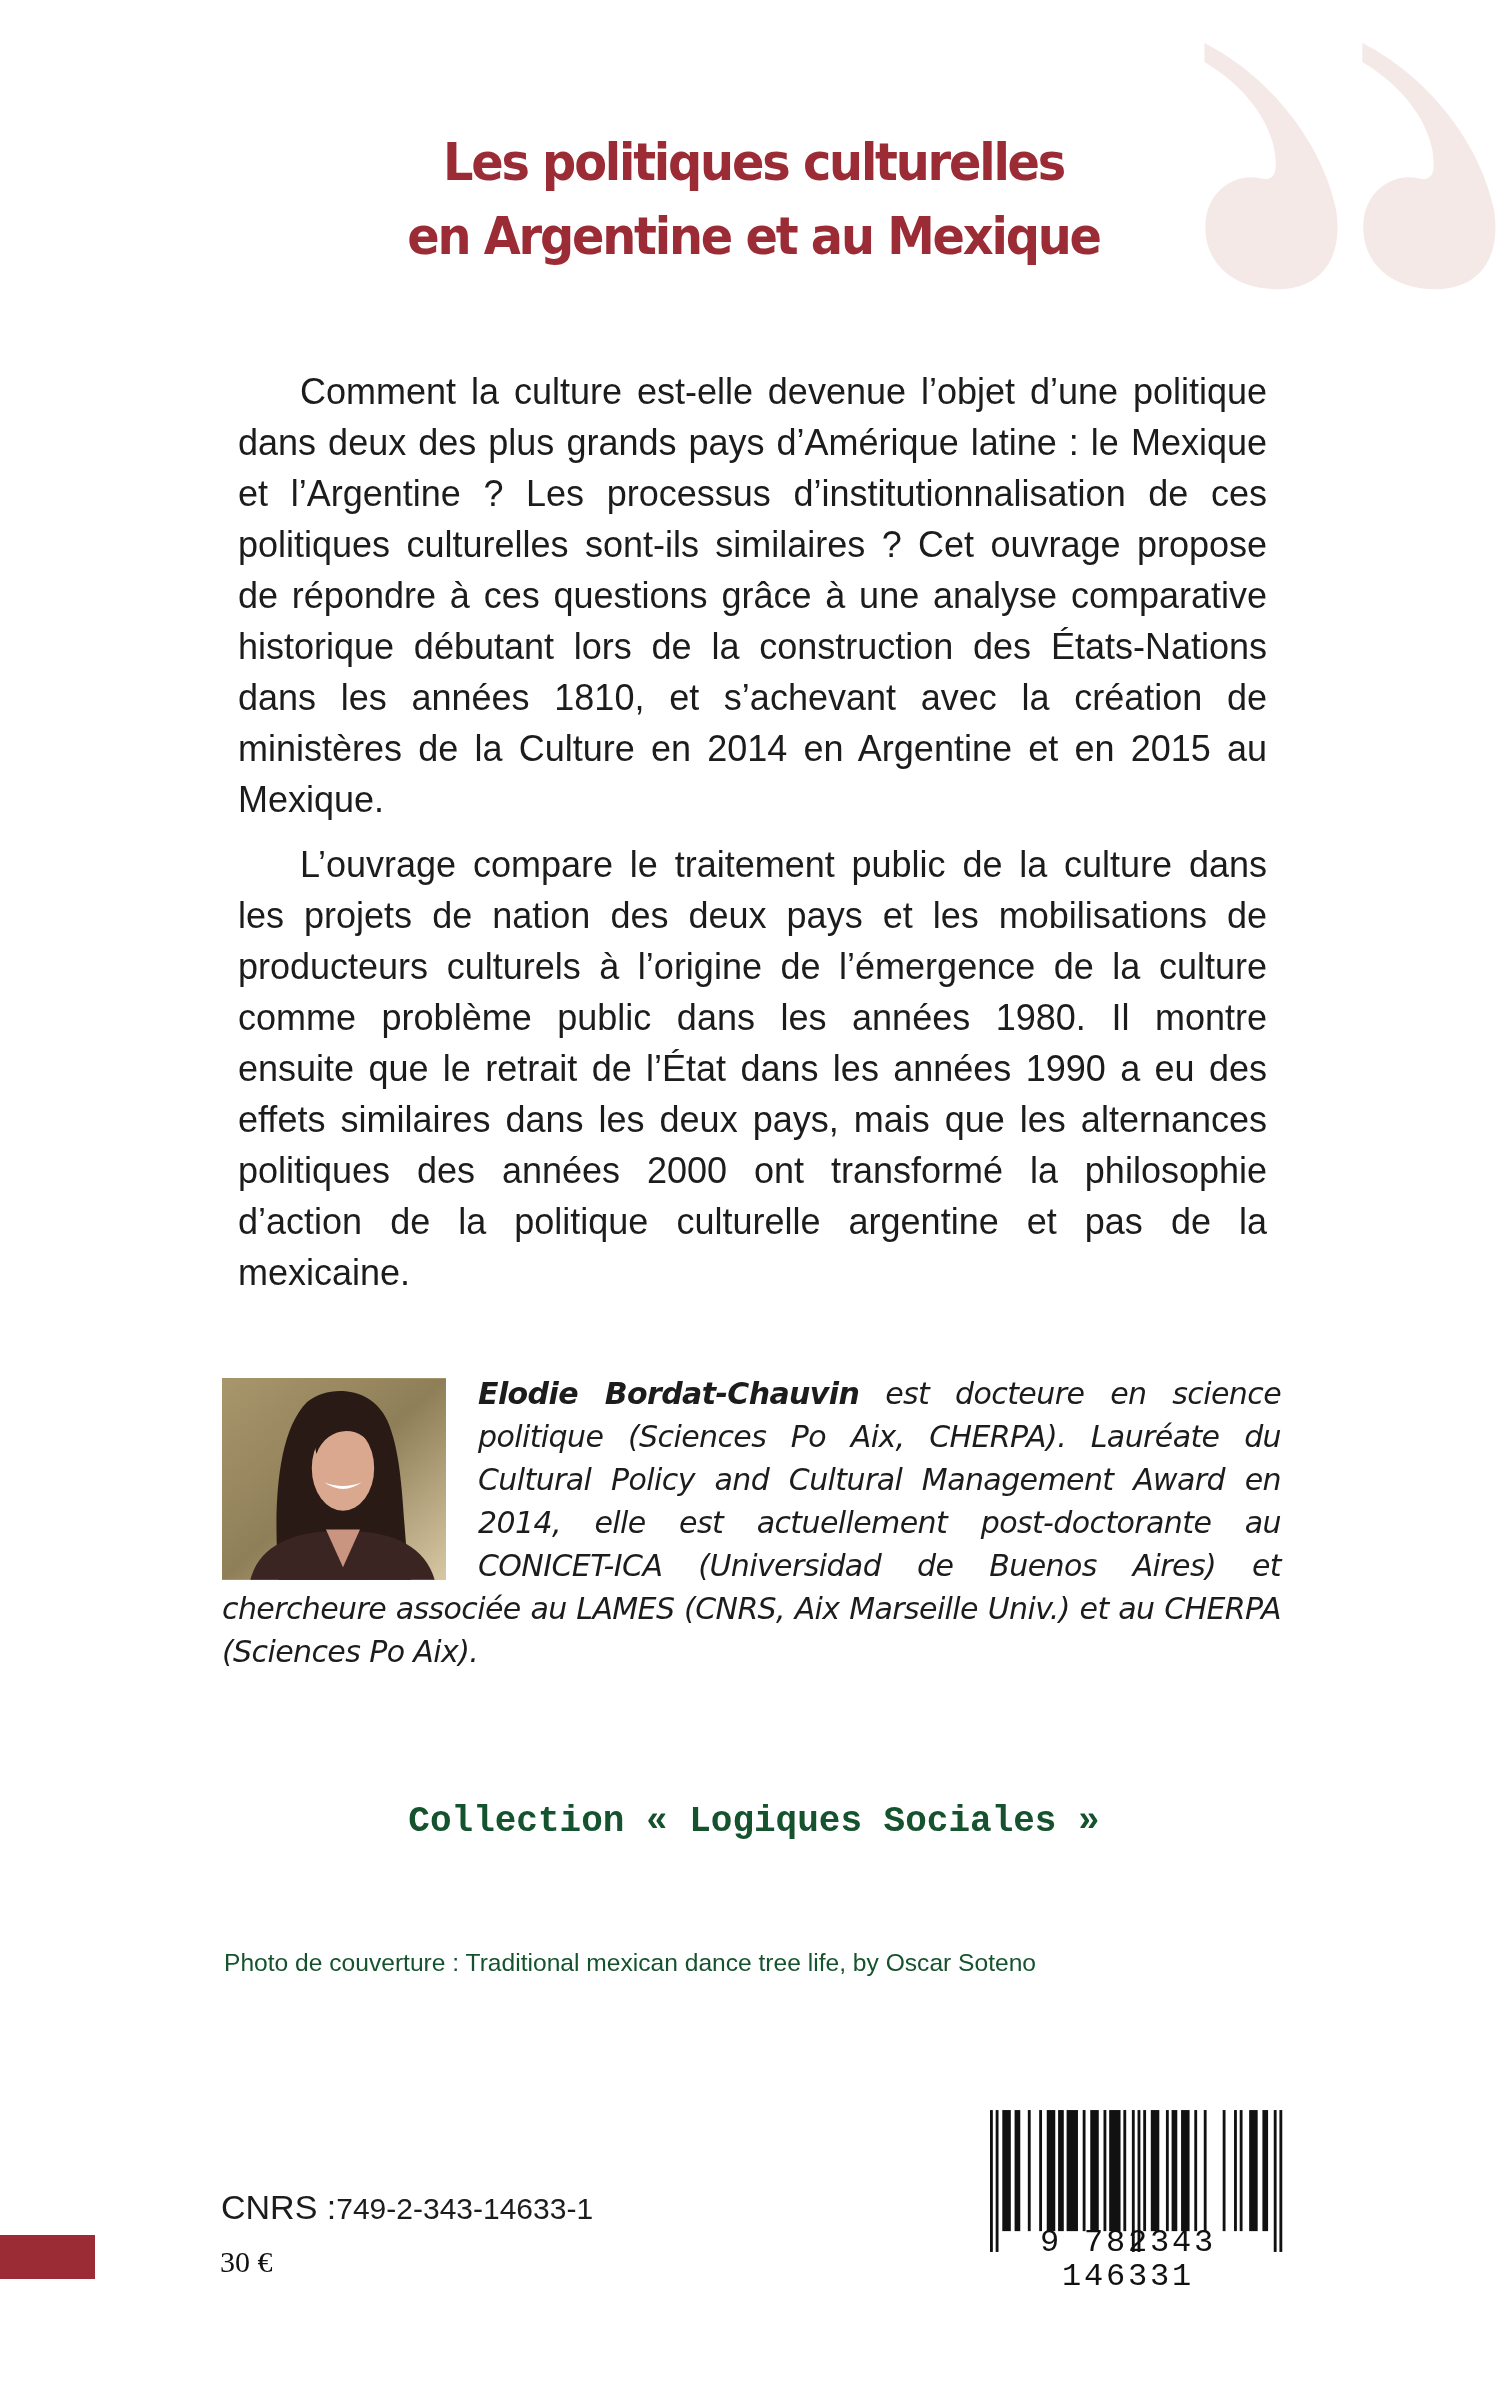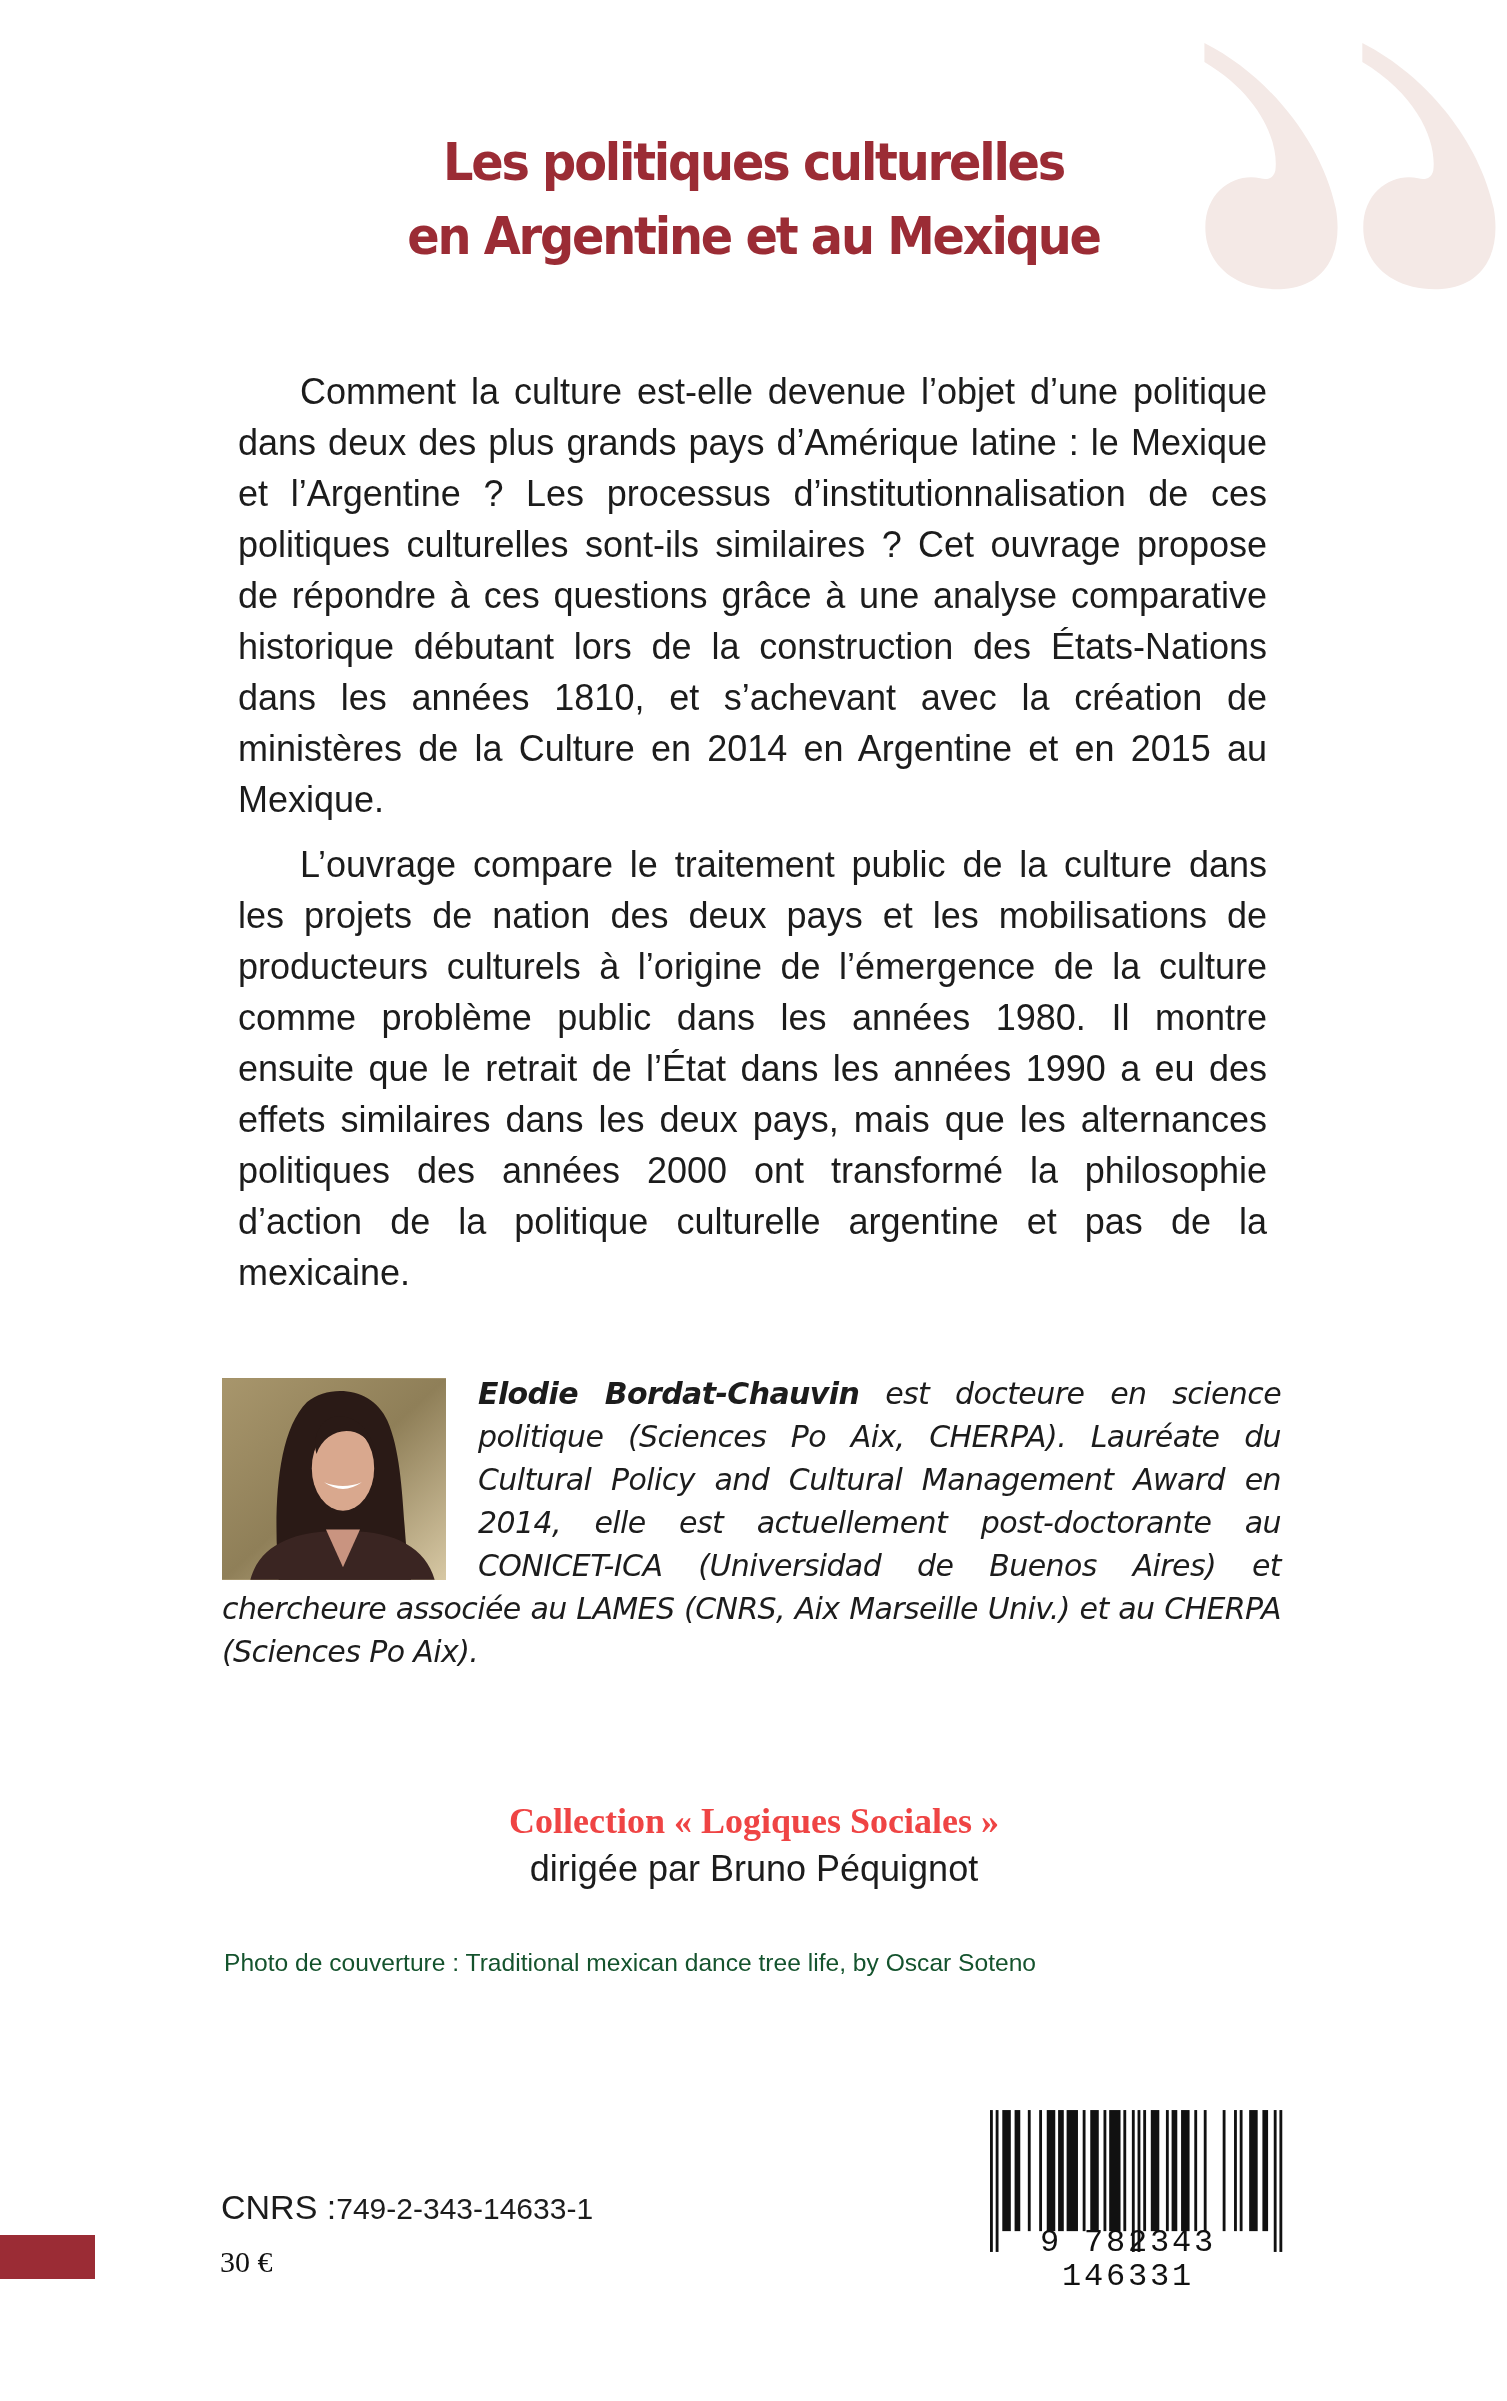--- a/index.html
+++ b/index.html
@@ -23,22 +23,22 @@
   .author-block { left: 222px; top: 1372px; width: 1059px;
                   font-family: "DejaVu Sans", sans-serif; font-style: italic;
                   font-size: 30px; line-height: 43px; text-align: justify;
                   color: #1c1c1c; letter-spacing: -0.6px; }
   .author-photo { float: left; width: 224px; height: 202px; margin: 5.7px 32px 3.8px 0;
                   position: relative; overflow: hidden;
                   background: radial-gradient(ellipse at 20% 30%, #b9a57c 0%, #9c8a62 35%, #c8b68e 70%, #d8c9a6 100%); }
   .author-name { font-weight: bold; }
 
   .collection { left: 0; top: 1798px; width: 1508px; text-align: center; }
-  .collection-title { font-family: Liberation Serif, serif; font-weight: bold;
-                      font-size: 36px; line-height: 47px; color: #ef4444; }
+  .collection-title { font-family: Liberation Mono, monospace; font-weight: bold;
+                      font-size: 36px; line-height: 47px; color: #14532d; }
   .collection-director { font-family: "Liberation Sans", sans-serif; font-size: 36px;
                          line-height: 47px; color: #1c1c1c; }
 
   .photo-credit { left: 224px; top: 1948px; font-size: 24.6px; line-height: 30px;
                   color: #14532d; white-space: nowrap; }
 
   .barcode { left: 990px; top: 2110px; width: 297px; height: 142px; }
   .barcode-digits { left: 965px; top: 2226px; width: 326px; font-family: Liberation Mono, monospace;
                     font-size: 32px; line-height: 34px; color: #111; letter-spacing: 2.8px; background: transparent; text-align: center; }
 
@@ -83,21 +83,20 @@
       <path d="M108 110 Q 128 124 148 110 Q 128 118 108 110 Z" fill="#ffffff"></path>
       <path d="M30 213 C 40 175, 80 160, 128 162 C 180 160, 215 178, 225 213 Z" fill="#3a2522"></path>
       <path d="M110 160 L 128 200 L 146 160 Z" fill="#c99480"></path>
     </svg>
   </div>
   <span class="author-name">Elodie Bordat-Chauvin</span><span> est docteure en science politique (Sciences Po Aix, CHERPA). Lauréate du Cultural Policy and Cultural Management Award en 2014, elle est actuellement post-doctorante au CONICET-ICA (Universidad de Buenos Aires) et chercheure associée au LAMES (CNRS, Aix Marseille Univ.) et au CHERPA (Sciences Po Aix).</span>
 </div>
 
 <div class="abs collection">
   <div class="collection-title">Collection « Logiques Sociales »</div>
-  <div class="collection-director">dirigée par Bruno Péquignot</div>
 </div>
 
 <div class="abs photo-credit">Photo de couverture : Traditional mexican dance tree life, by Oscar Soteno</div>
 
 <svg class="abs barcode" viewBox="0 0 314 150" xmlns="http://www.w3.org/2000/svg">
   <g fill="#111">
     <rect x="0" y="0" width="3" height="150"></rect>
     <rect x="6" y="0" width="3" height="150"></rect>
     <rect x="13" y="0" width="9" height="128"></rect>
     <rect x="26" y="0" width="6" height="128"></rect>

